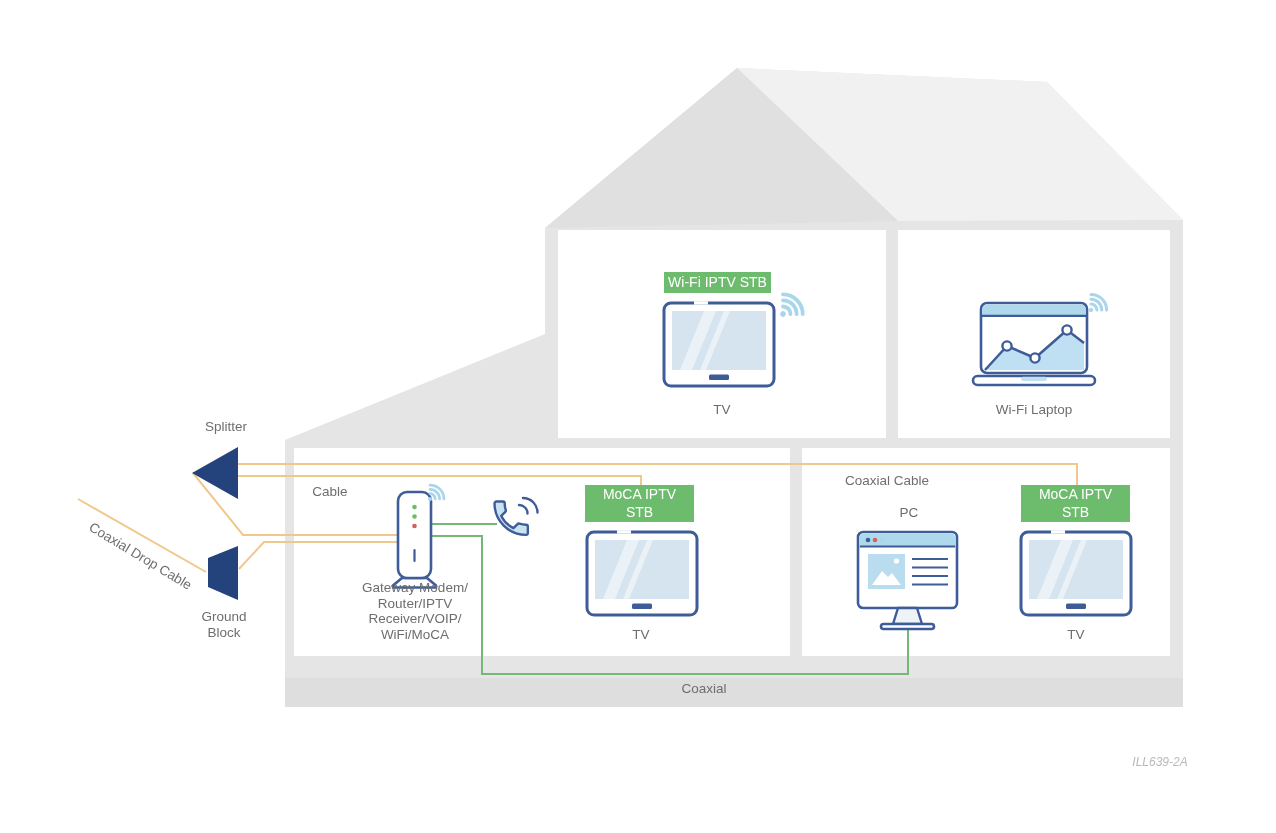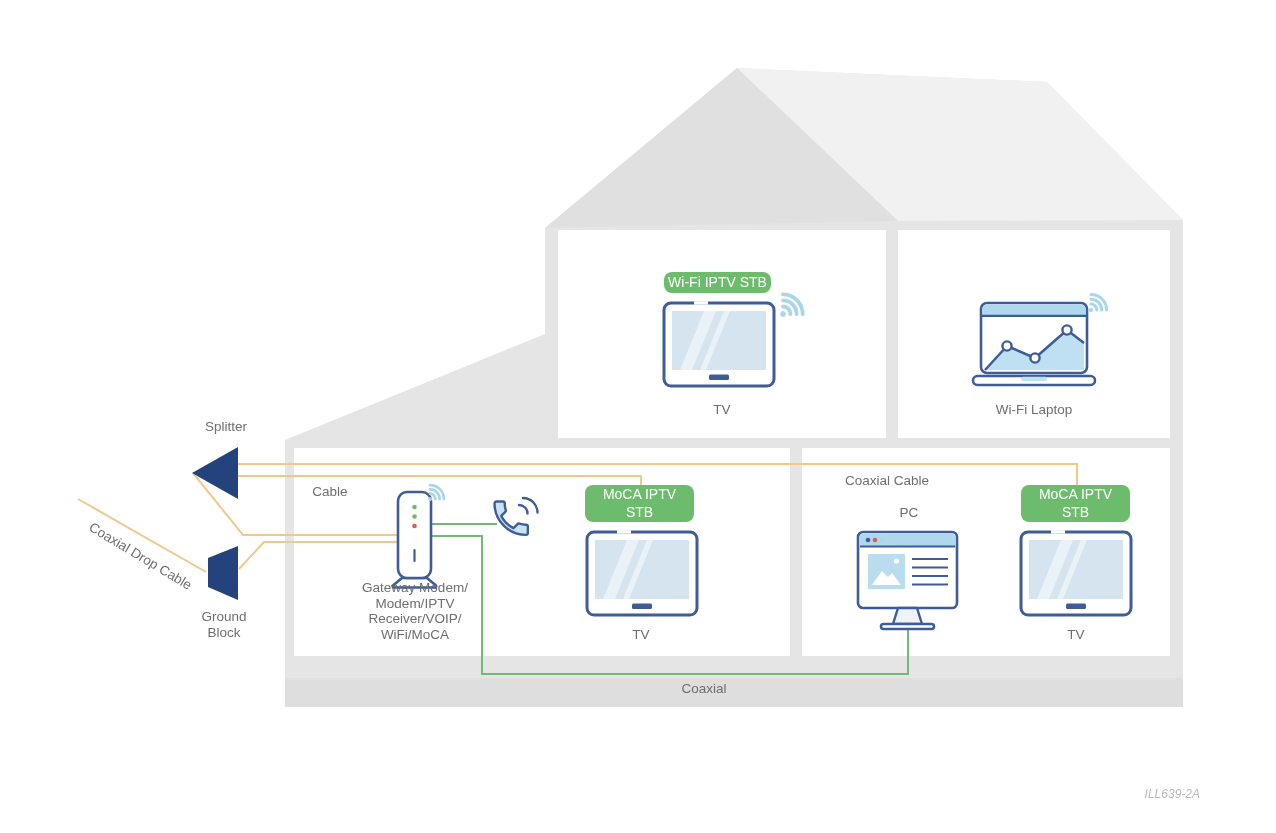--- a/index.html
+++ b/index.html
@@ -13,21 +13,21 @@
   }
   html,body{margin:0;padding:0;background:#fff;}
   .stage{position:relative;width:1276px;height:833px;background:#fff;overflow:hidden;
          font-family:"Liberation Sans","DejaVu Sans",sans-serif;}
   .stage svg{position:absolute;left:0;top:0;}
   .lbl{position:absolute;color:var(--text_gray);font-size:13.5px;line-height:15.5px;
        text-align:center;white-space:pre-line;}
   .rot{transform-origin:0 0;transform:rotate(31deg);}
   .stb{position:absolute;background:var(--label_green);color:#fff;font-size:14px;
        display:flex;align-items:center;justify-content:center;text-align:center;
-       line-height:17.5px;white-space:pre-line;border-radius:8px;}
+       line-height:17.5px;white-space:pre-line;}
   .title-line{position:absolute;left:318px;width:800px;text-align:center;
        color:var(--title_gray);font-size:17px;font-weight:bold;}
   .subtitle-line{position:absolute;left:318px;width:800px;text-align:center;
        color:var(--title_gray);font-size:15.5px;font-style:italic;}
   .fig-code{position:absolute;color:var(--code_gray);font-size:12px;font-style:italic;}
   
   .body-fill{fill:var(--house_body);}
   .gable-fill{fill:var(--house_gable);}
   .roof-fill{fill:var(--house_roof);}
   .foundation-fill{fill:var(--house_foundation);}
@@ -173,21 +173,21 @@
   <div class="lbl" style="left:186px;top:419px;width:80px;">Splitter</div>
   <div class="lbl" style="left:184px;top:609px;width:80px;">Ground
 Block</div>
   <div class="lbl rot" style="left:80px;top:511px;width:150px;">Coaxial Drop Cable</div>
   <div class="lbl" style="left:300px;top:484px;width:60px;">Cable</div>
   <div class="lbl" style="left:829px;top:473px;width:100px;text-align:right;">Coaxial Cable</div>
   <div class="lbl" style="left:879px;top:505px;width:60px;">PC</div>
   <div class="lbl" style="left:692px;top:402px;width:60px;">TV</div>
   <div class="lbl" style="left:964px;top:402px;width:140px;">Wi-Fi Laptop</div>
   <div class="lbl" style="left:340px;top:580px;width:150px;">Gateway Modem/
-Modem/IPTV
+Router/IPTV
 Receiver/VOIP/
 WiFi/MoCA</div>
   <div class="lbl" style="left:611px;top:627px;width:60px;">TV</div>
   <div class="lbl" style="left:1046px;top:627px;width:60px;">TV</div>
   <div class="lbl" style="left:664px;top:681px;width:80px;">Coaxial</div>
 
-  <div class="fig-code" style="left:1120px;top:787px;width:80px;text-align:right;">ILL639-2A</div>
+  <div class="fig-code" style="left:1120px;top:755px;width:80px;text-align:center;">ILL639-2A</div>
 </div>
 
 </body></html>

